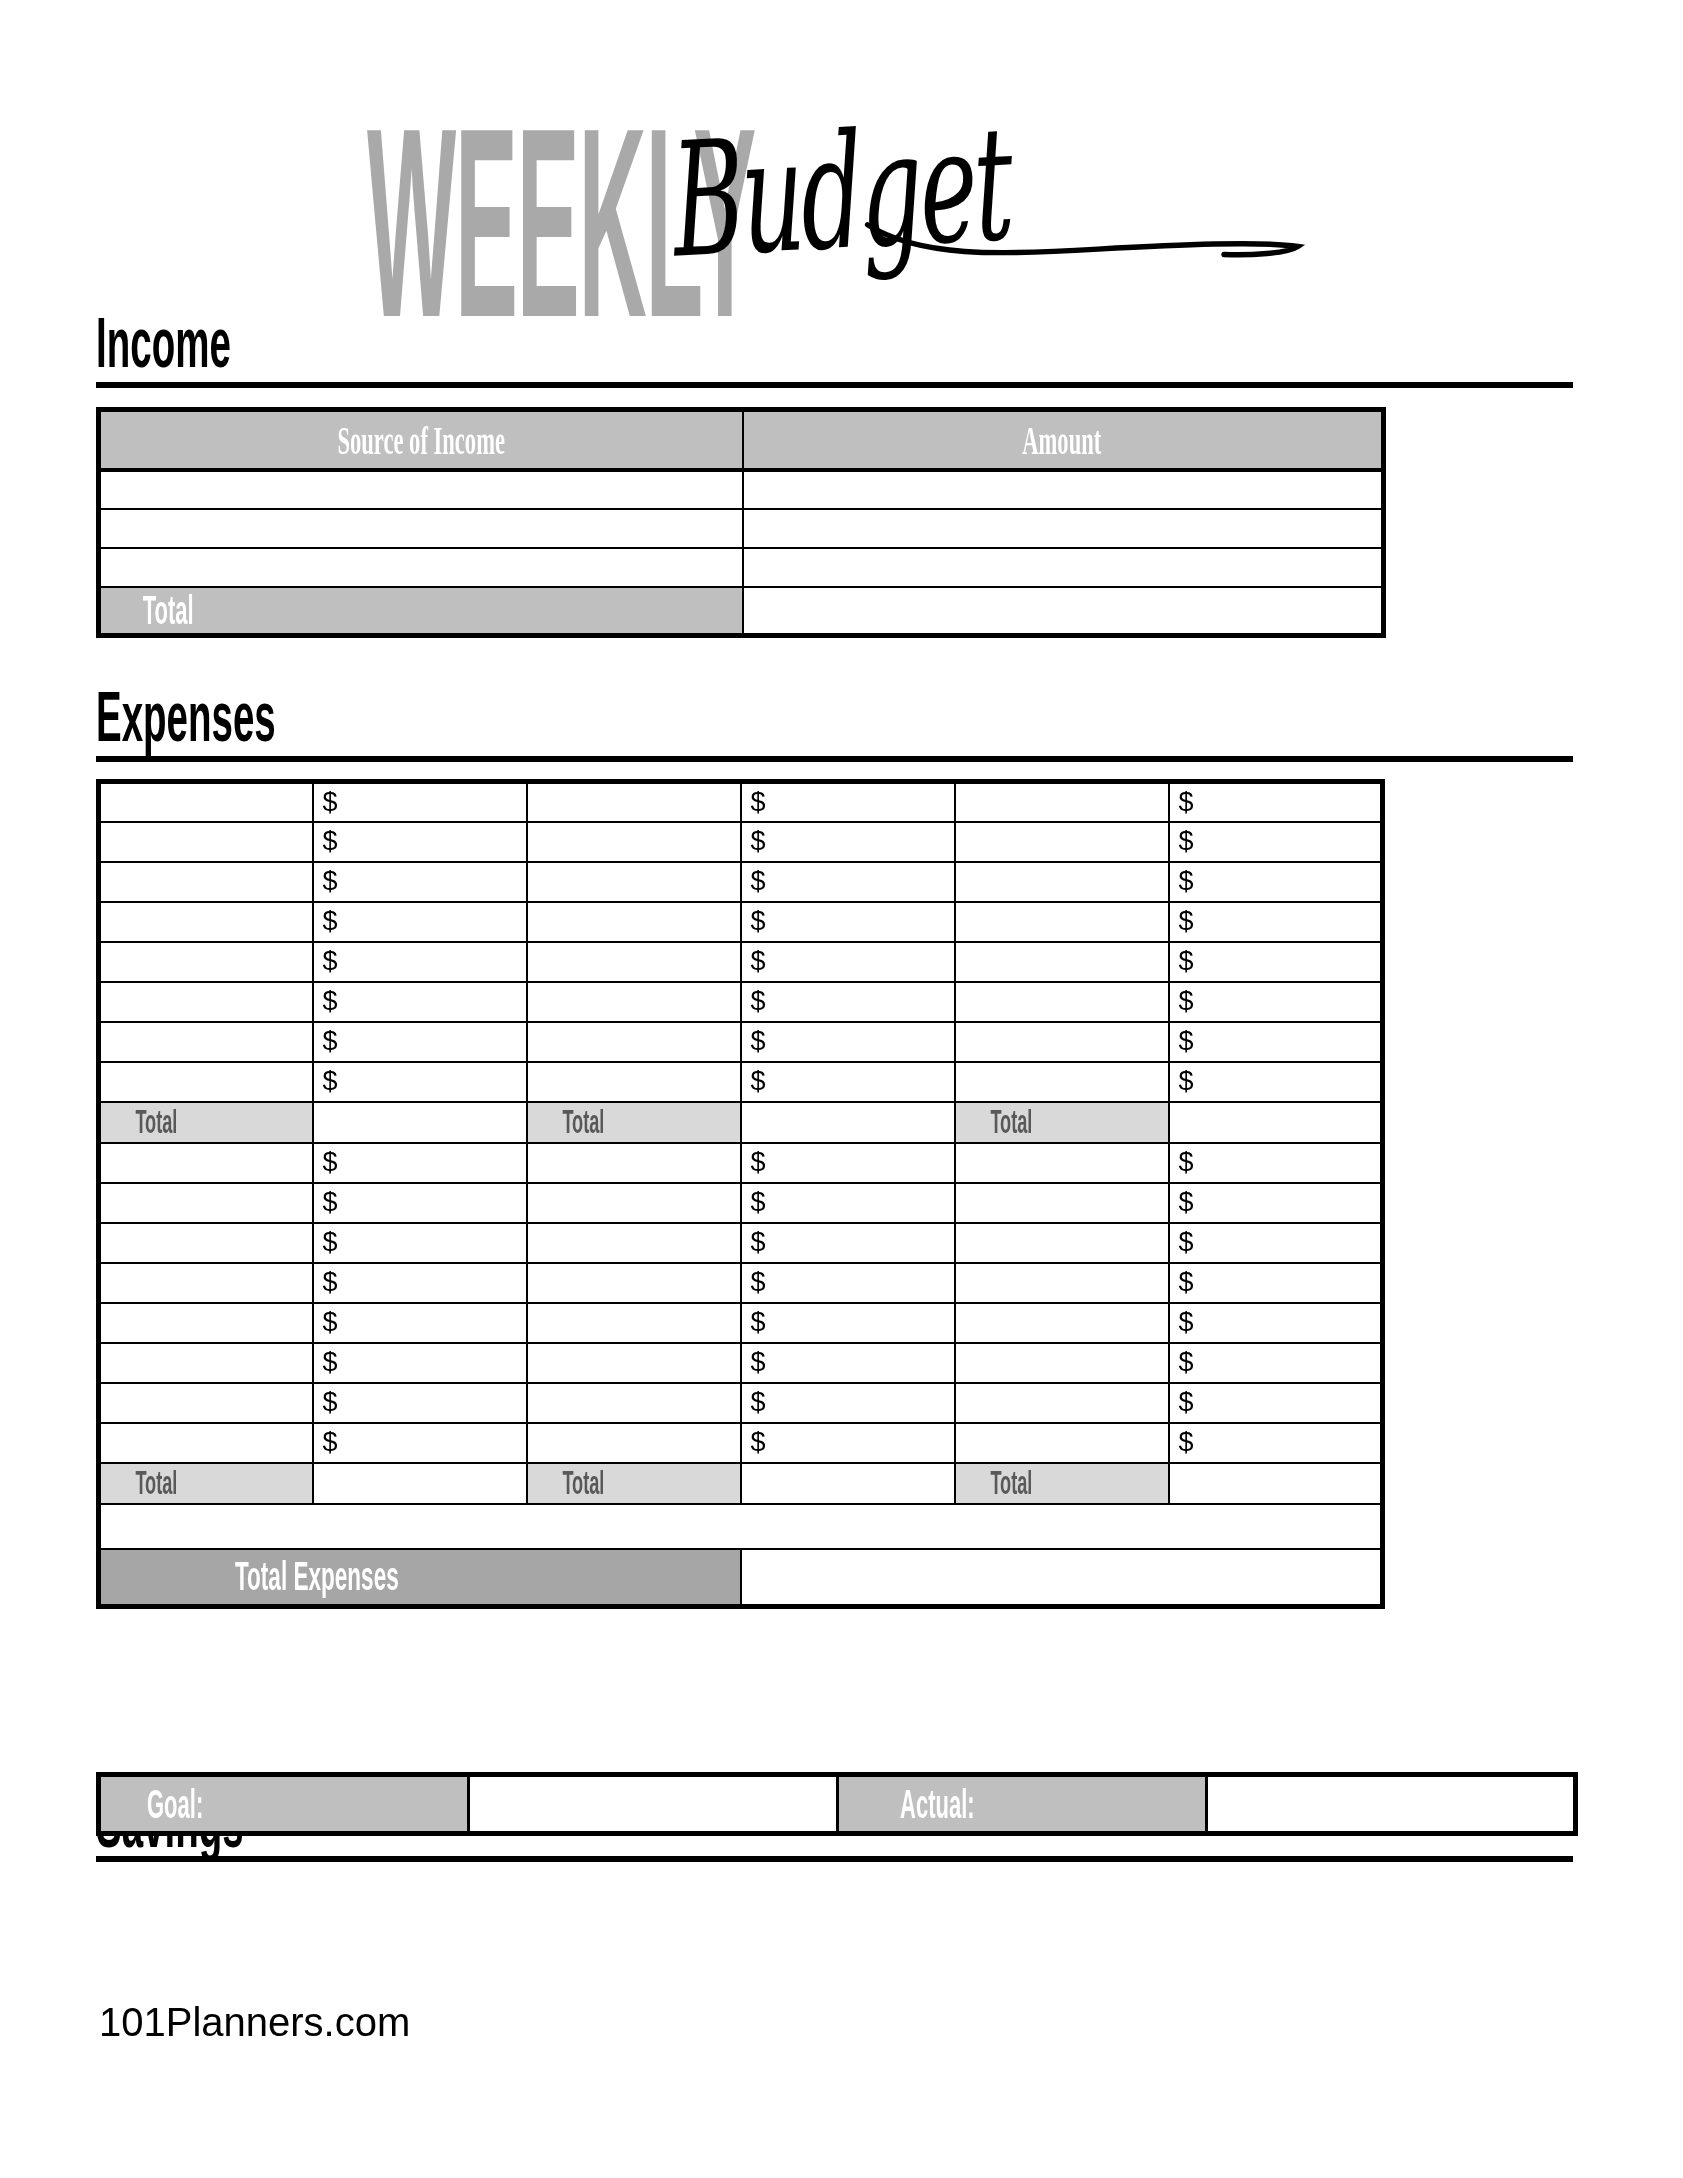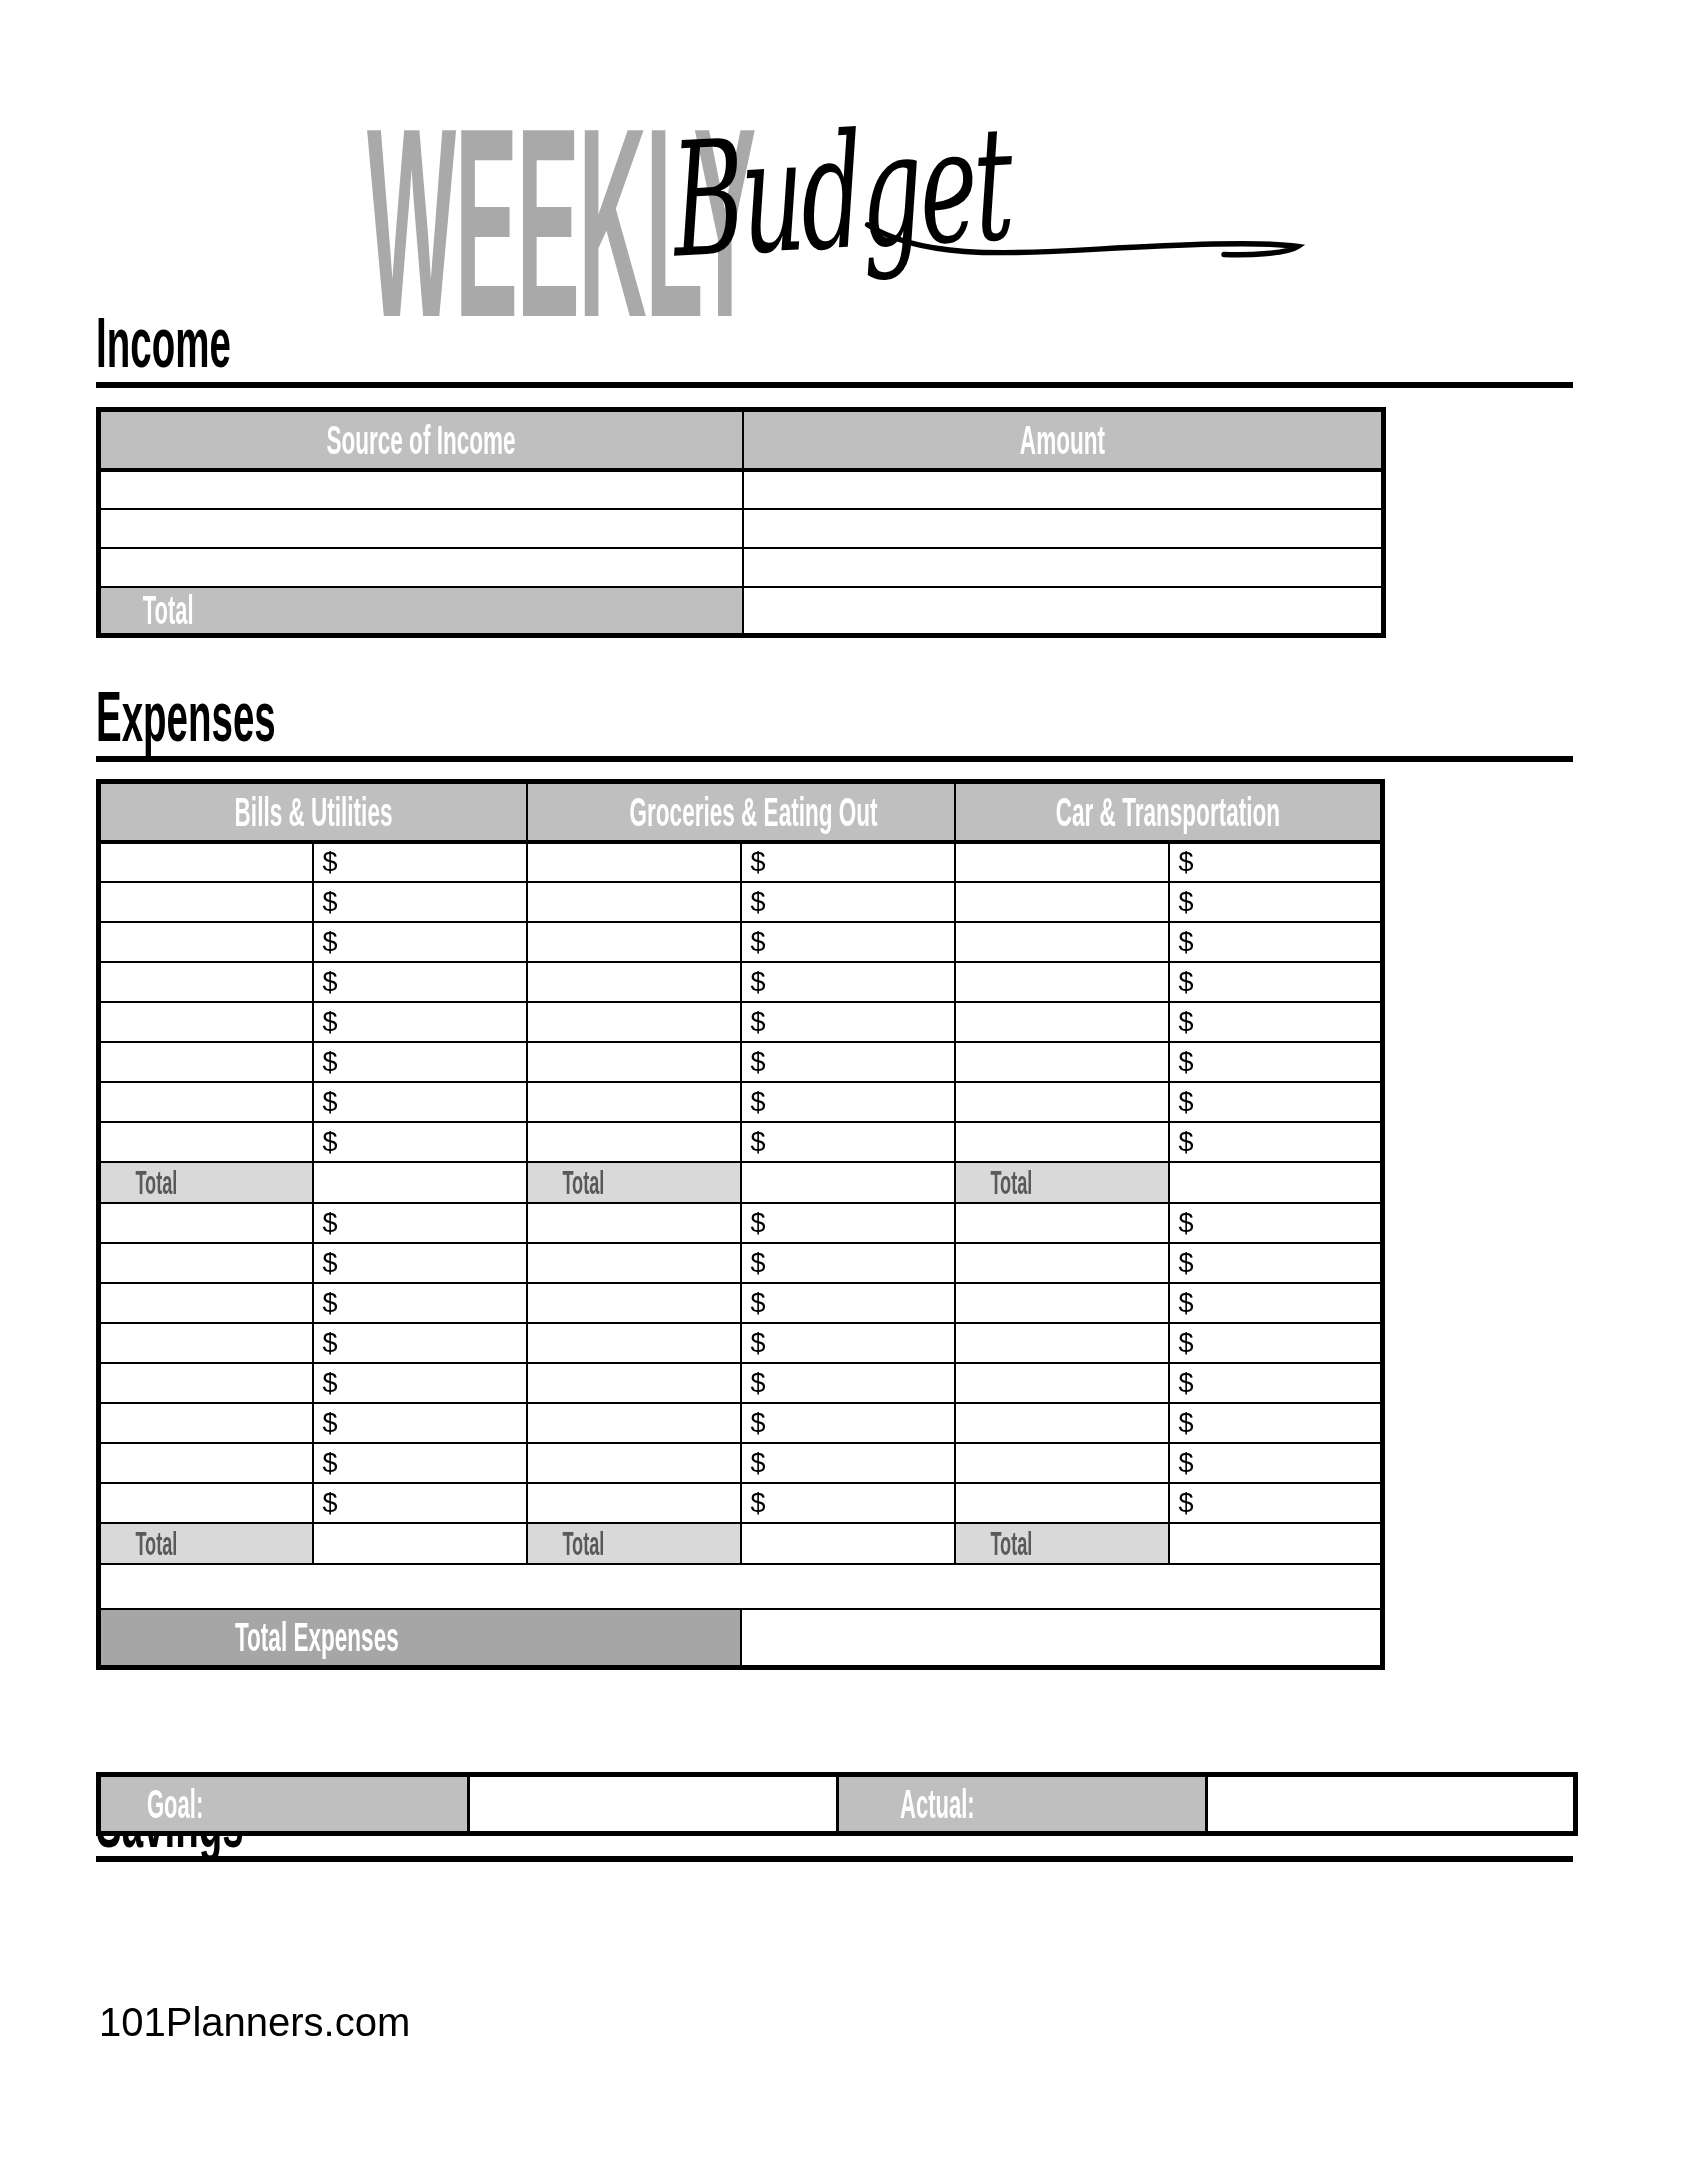--- a/index.html
+++ b/index.html
@@ -30,21 +30,21 @@
     transform:scaleX(0.55); transform-origin:left top; white-space:nowrap;
   }
   .rule { position:absolute; left:96px; width:1477px; height:6.3px; background:#000; }
   
   table.sheet { position:absolute; left:96px; border-collapse:collapse; table-layout:fixed; background:#fff; }
   table.sheet td { border:2.7px solid #000; padding:0; overflow:hidden; }
   table.income-table, table.expenses-table { width:1285px; border:5.4px solid #000; }
   table.savings-table { width:1477px; border:5.4px solid #000; }
   table.savings-table td { border-width:3.6px; }
   .cx { display:inline-block; font-weight:bold; white-space:nowrap; transform:scaleX(0.55); }
-  td.center { text-align:center; } td.center .cx { transform-origin:50% 50%; }
+  td.center { text-align:center;font-family:Liberation Serif, serif; } td.center .cx { transform-origin:50% 50%; }
   td.right  { text-align:left;  } td.right  .cx { transform-origin:100% 50%; }
   tr.hdr td { background:var(--header-gray,#bfbfbf); height:56px; border-top-width:4.5px; border-bottom-width:4.5px; }
   tr.hdr .cx { color:#fff; font-size:41px; }
   tr.hdr2 td { height:63px; }
   td.gl { border-left-width:6.3px; }
   tr.irow { height:39px; }
   tr.erow { height:40px; }
   .dollar { display:block; text-align:left; padding-left:9px; font-size:27px; line-height:1; color:#000; }
   tr.trow { height:41px; }
   tr.trow td.tlabel { background:var(--light-gray,#d9d9d9); padding-right:9px; }
@@ -118,25 +118,20 @@
   <table class="sheet expenses-table" style="top:779px;">
     <colgroup>
         <col style="width:214px">
         <col style="width:214px">
         <col style="width:214px">
         <col style="width:214px">
         <col style="width:214px">
         <col style="width:214px">
       </colgroup>
     <tbody id="expenses-body">
-        <tr class="hdr">
-          <td class="center" colspan="2"><span class="cx">Bills &amp; Utilities</span></td>
-          <td class="center gl" colspan="2"><span class="cx">Groceries &amp; Eating Out</span></td>
-          <td class="center gl" colspan="2"><span class="cx">Car &amp; Transportation</span></td>
-        </tr>
         <tr class="erow">
           <td></td>
           <td>
             <span class="dollar">$</span>
           </td>
           <td class="gl"></td>
           <td>
             <span class="dollar">$</span>
           </td>
           <td class="gl"></td>

